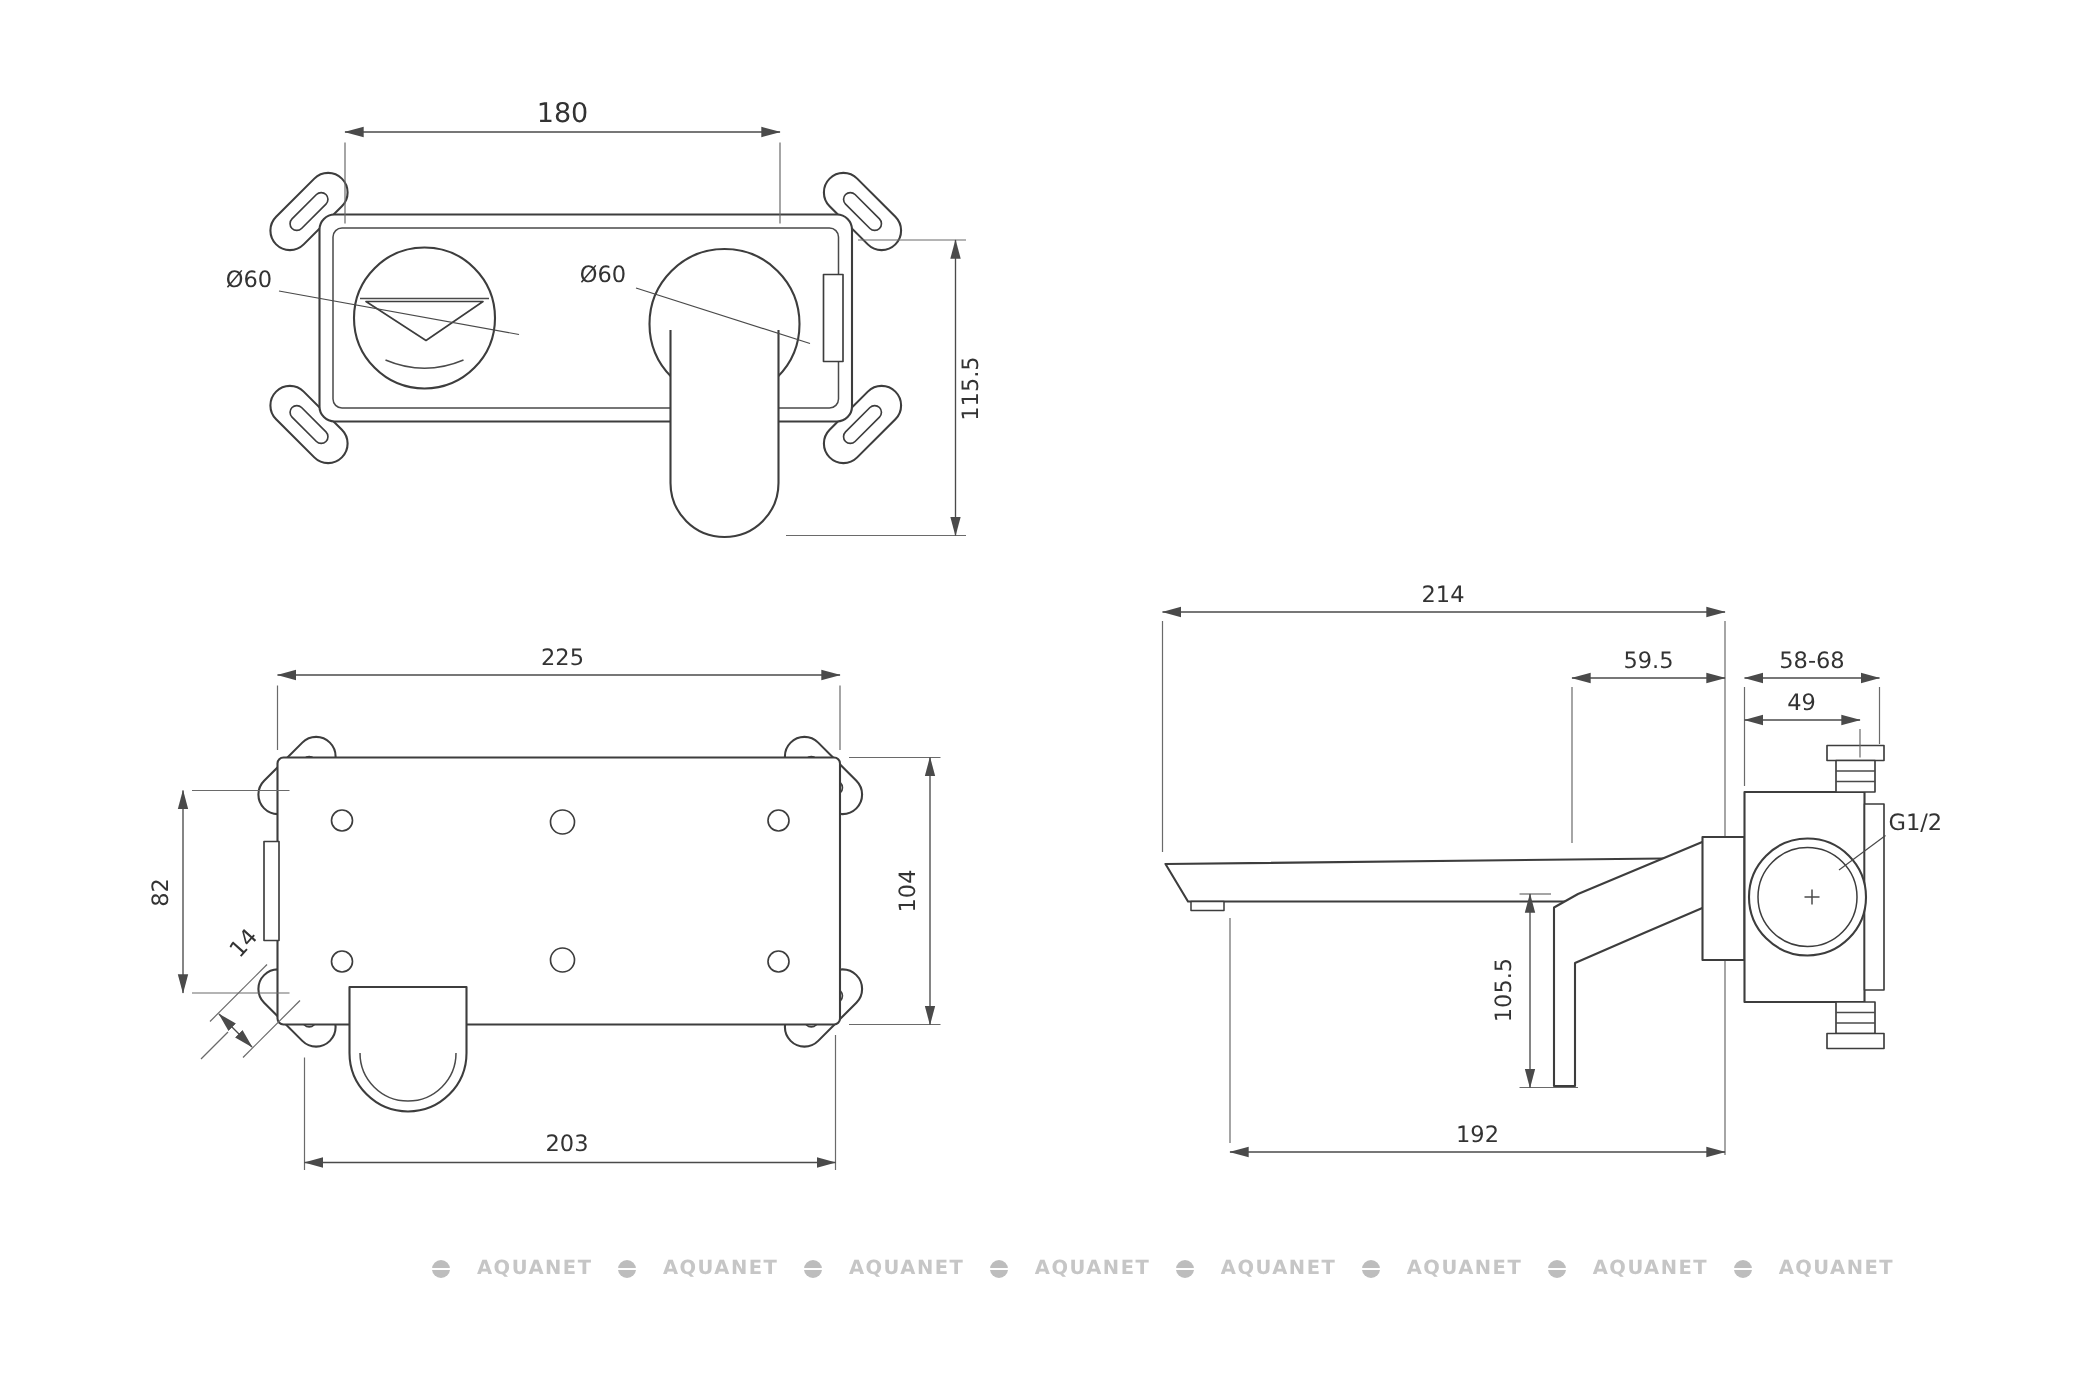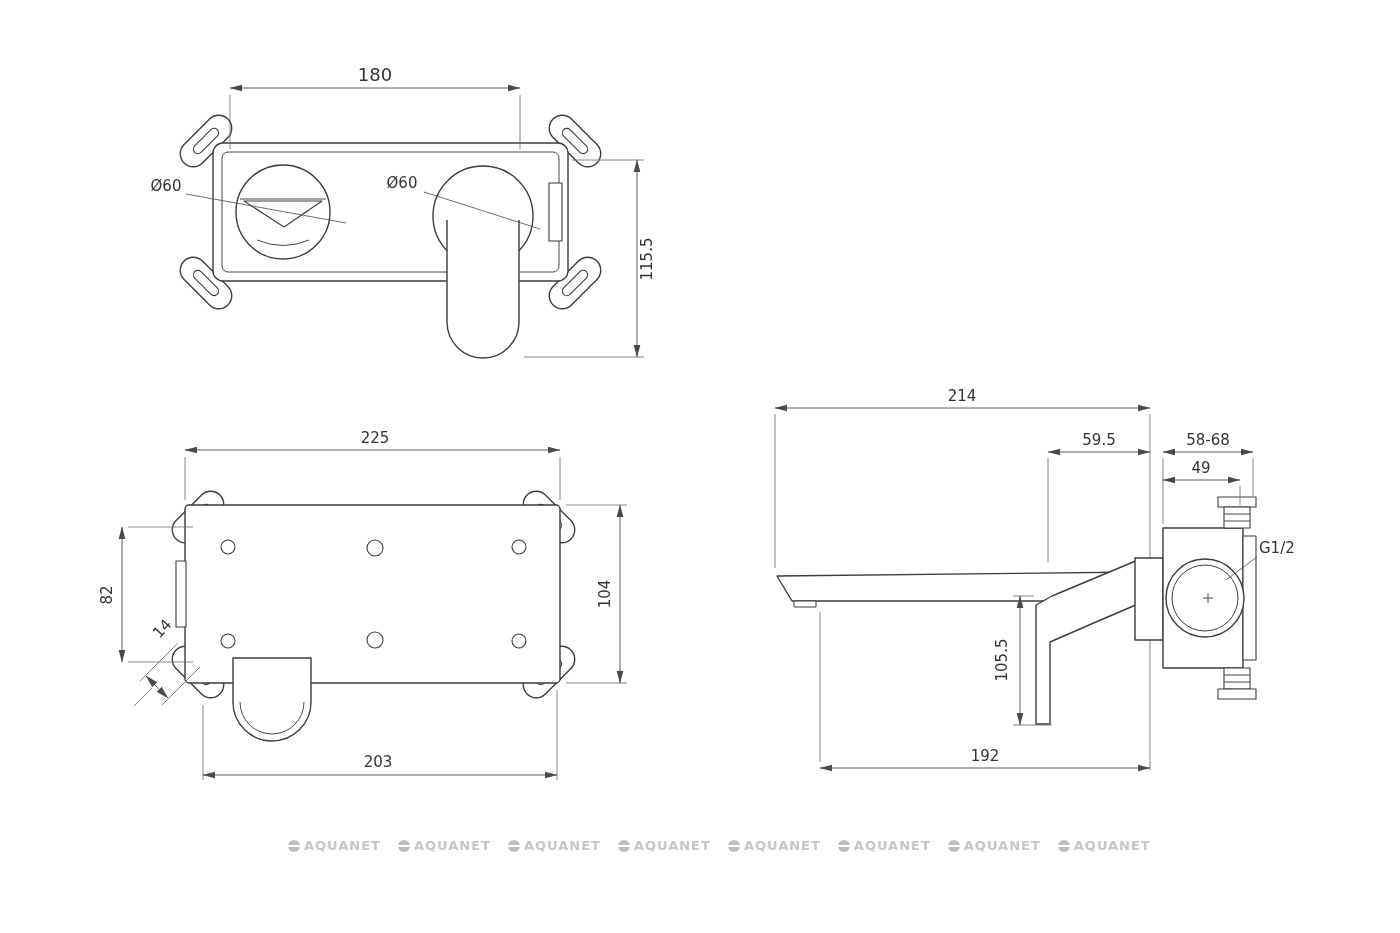--- a/index.html
+++ b/index.html
@@ -21,21 +21,21 @@
   .watermarks{
     position:absolute;left:288px;top:838px;display:flex;gap:17px;align-items:center;
   }
   .wm{display:flex;align-items:center;gap:4px;}
   .wm-dot{
     width:12px;height:12px;border-radius:50%;
     background:linear-gradient(#bdbdbd 0 42%, #ffffff 42% 58%, #bdbdbd 58% 100%);
     flex:0 0 auto;
   }
   .wm-text{
-    font-size:13px;font-weight:700;letter-spacing:1px;color:#c6c6c6;white-space:nowrap;
+    font-size:13px;font-weight:700;letter-spacing:1px;color:#c6c6c6;white-space:nowrap;margin-left:14px;
   }
 </style>
 </head>
 <body>
 
 <div class="stage">
 
 <svg width="1400" height="933" viewBox="0 0 1400 933">
   <defs>
     <marker id="arr" viewBox="0 0 12 8" markerWidth="13" markerHeight="9" refX="11.5" refY="4" orient="auto-start-reverse" markerUnits="userSpaceOnUse">

